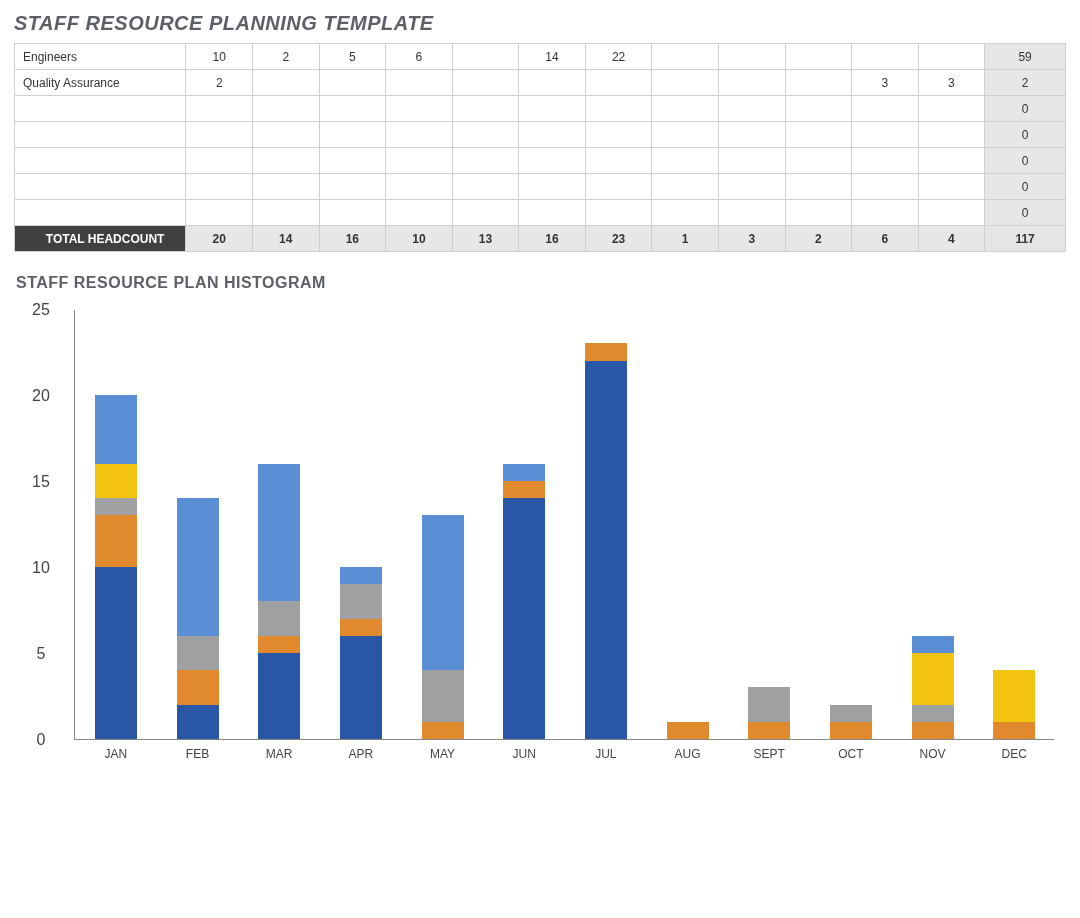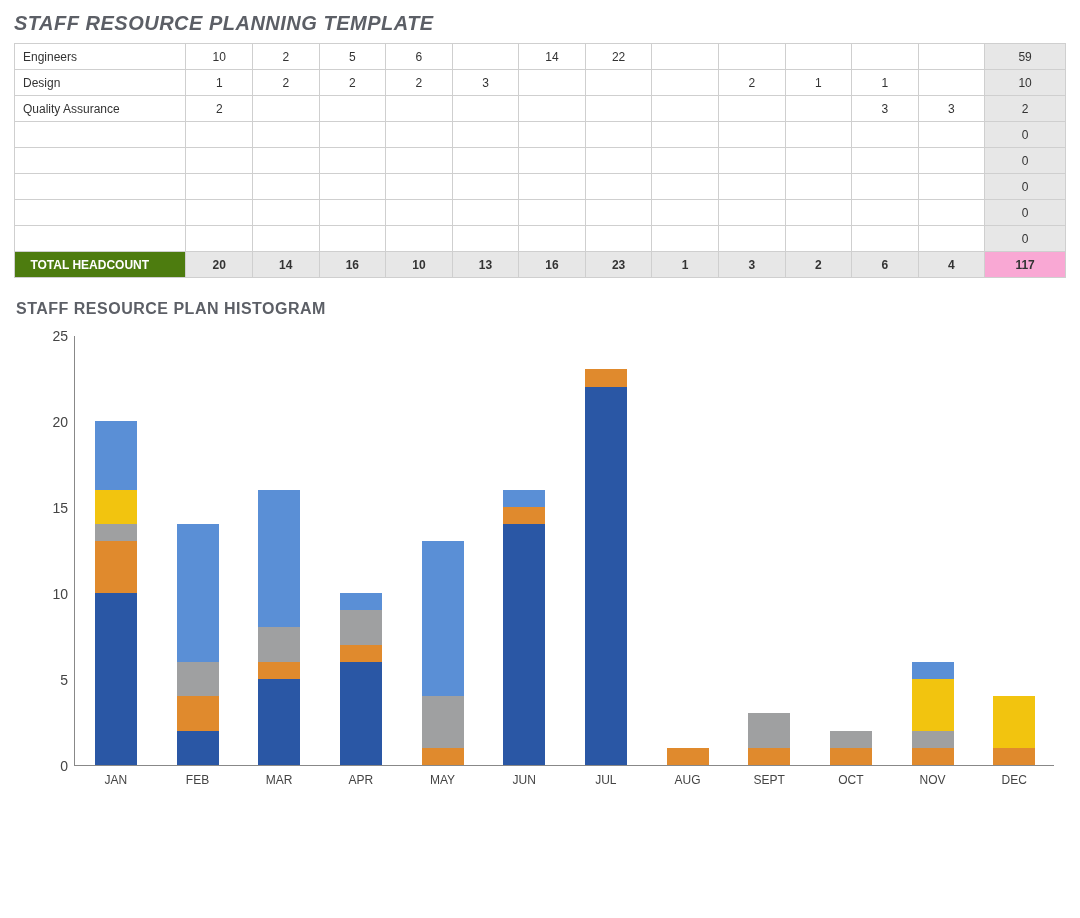--- a/index.html
+++ b/index.html
@@ -11,29 +11,29 @@
   table.alloc col.totcol { width: 80px; }
   table.alloc th, table.alloc td { border: 1px solid #cfcfcf; font-size: 12px; height: 26px; text-align: center; vertical-align: middle; }
   table.alloc td:first-child { text-align: left; padding-left: 8px; }
   .hdr1 th { background: #2b2b2b; color: #fff; font-weight: 700; text-align: left; padding-left: 8px; border-color: #555; }
   .hdr1 th.monthly { text-align: left; }
   .hdr2 th { background: #4a5d82; color: #fff; font-weight: 700; border-color: #6a7aa0; }
   .hdr2 th:first-child { background: #3d3d3d; text-align: left; padding-left: 8px; }
   .hdr2 th.totalh { background: #3a3a3a; }
   .totcell { background: #e7e7e7; font-weight: 400; }
   .footrow th, .footrow td { background: #e7e7e7; font-weight: 700; }
-  .footrow th:first-child { background: #4d7c0f; color: #fff; text-align: center; padding-right: 21px; }
-  .footrow td.grand { background: #f9a8d4; }
+  .footrow th:first-child { background: #404040; color: #fff; text-align: right; padding-right: 21px; }
+  .footrow td.grand { background: #e5e5e5; }
 
   .section-title { font-size: 16px; font-weight: 700; letter-spacing: .5px; color: #5c5f66; margin: 22px 0 8px 2px; }
 
   
   .chart-wrap { position: relative; width: 1052px; height: 480px; margin-left: 0; }
   .plot { position: absolute; left: 60px; top: 10px; width: 980px; height: 430px; border-left: 1px solid #888; border-bottom: 1px solid #888; }
-  .ytick { position: absolute; left: 0; width: 54px; text-align: right; font-size: 14px; color: #444; transform: translateY(-50%); }
+  .ytick { position: absolute; left: 0; width: 54px; text-align: center; font-size: 16px; color: #444; transform: translateY(-50%); }
   .xtick { position: absolute; bottom: -22px; width: 70px; text-align: center; font-size: 12px; color: #444; transform: translateX(-50%); }
   .barcol { position: absolute; bottom: 0; width: 42px; transform: translateX(-50%); }
   .seg { width: 100%; }
 </style>
 </head>
 <body>
 
 <div class="page-title">STAFF RESOURCE PLANNING TEMPLATE</div>
 
 <table class="alloc">
@@ -64,36 +64,20 @@
         <td>6</td>
         <td></td>
         <td>14</td>
         <td>22</td>
         <td></td>
         <td></td>
         <td></td>
         <td></td>
         <td></td>
         <td class="totcell">59</td>
-      </tr>
-      <tr>
-        <td>Design</td>
-        <td>1</td>
-        <td>2</td>
-        <td>2</td>
-        <td>2</td>
-        <td>3</td>
-        <td></td>
-        <td></td>
-        <td></td>
-        <td>2</td>
-        <td>1</td>
-        <td>1</td>
-        <td></td>
-        <td class="totcell">10</td>
       </tr>
       <tr>
         <td>Quality Assurance</td>
         <td>2</td>
         <td></td>
         <td></td>
         <td></td>
         <td></td>
         <td></td>
         <td></td>

